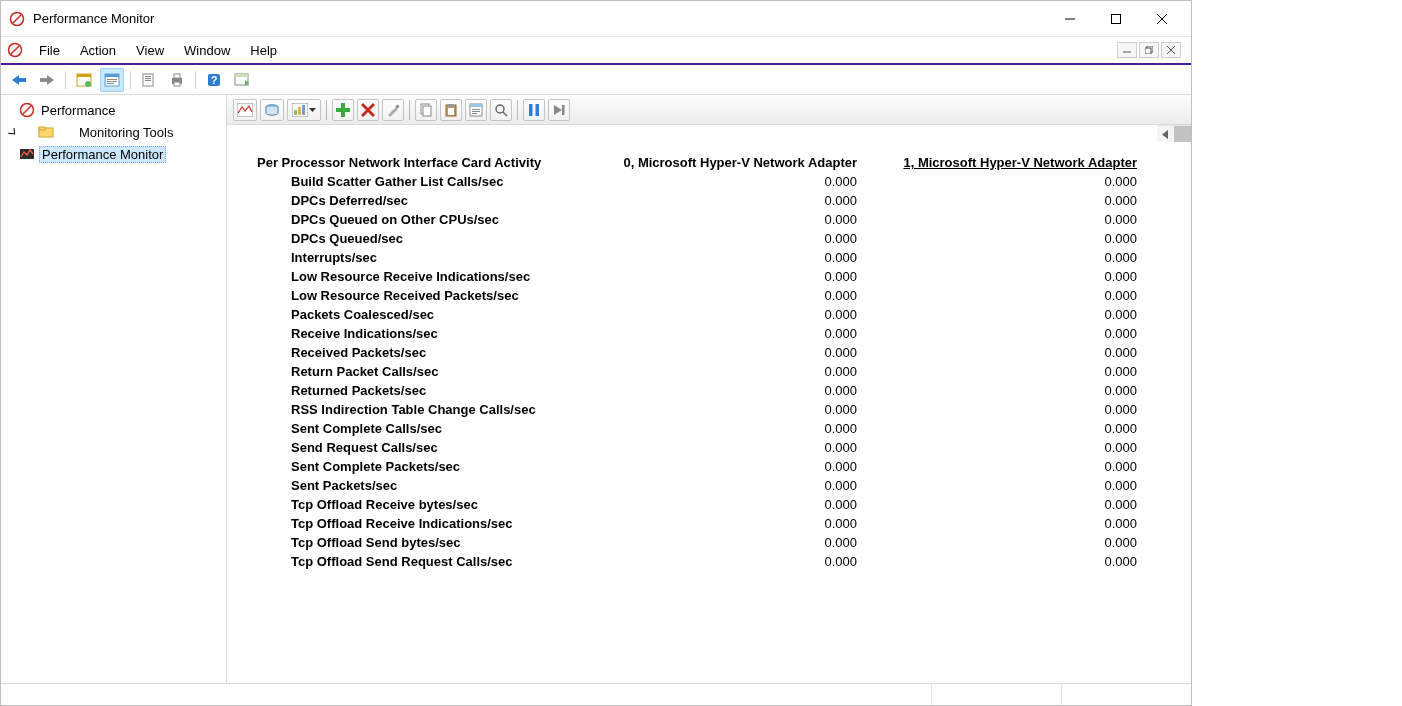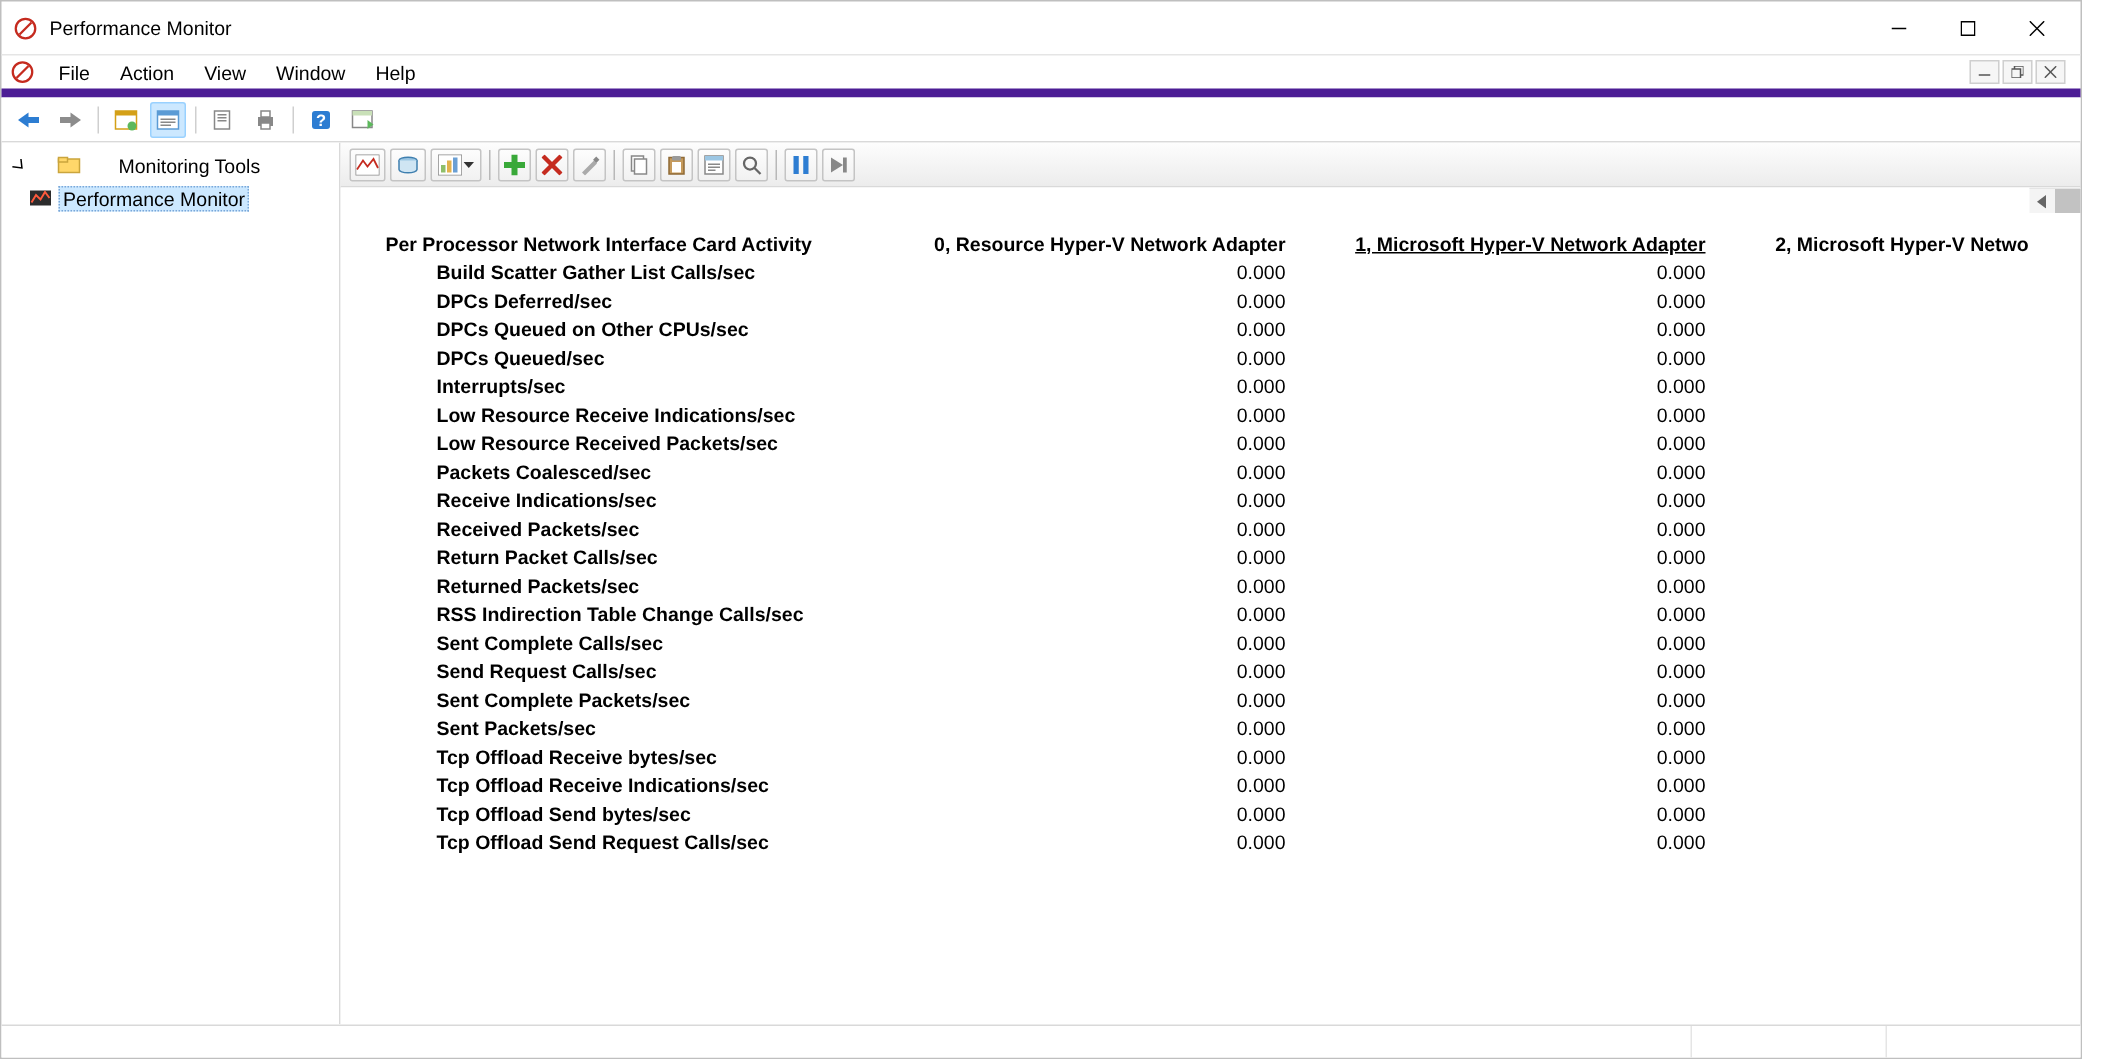--- a/index.html
+++ b/index.html
@@ -7,21 +7,21 @@
     margin: 0; padding: 0;
     font-family: "Segoe UI", Tahoma, sans-serif;
     font-size: 12px;
     color: #000;
     background: #fff;
     height: 100%;
     overflow: hidden;
   }
   .window {
     border: 1px solid #bfbfbf;
-    width: 1388px; height: 706px;
+    width: 1192px; height: 706px;
     display: flex; flex-direction: column;
     background: #fff;
   }
   
   .titlebar {
     height: 36px;
     display: flex; align-items: center;
     padding: 0 6px 0 8px;
     border-bottom: 1px solid #e5e5e5;
   }
@@ -32,21 +32,21 @@
     width: 46px; height: 30px;
     display: flex; align-items: center; justify-content: center;
     cursor: default;
   }
   .winbtn svg { display: block; }
   
   .menubar {
     height: 28px;
     display: flex; align-items: center;
     padding: 0 6px;
-    border-bottom: 6px solid #4c1d95;
+    border-bottom: 2px solid #4c1d95;
   }
   .menubar .app-icon { width: 16px; height: 16px; margin-right: 6px; }
   .menuitem {
     padding: 4px 10px;
     font-size: 13px;
     cursor: default;
   }
   .menubar .spacer { flex: 1; }
   .mdi-controls { display: flex; align-items: center; gap: 2px; margin-right: 4px;}
   .mdi-btn {
@@ -345,20 +345,30 @@
         </svg>
       </div>
   </div>
 
   <div class="body">
 
     <div class="sidebar">
       <div class="tree">
         <ul>
           <li>
+            <div class="row">
+              <span class="twisty"></span>
+              <span class="nicon">
+                  <svg viewBox="0 0 16 16" width="16" height="16">
+                    <circle cx="8" cy="8" r="6.5" fill="none" stroke="#c52b1f" stroke-width="1.5"></circle>
+                    <line x1="4" y1="12" x2="12" y2="4" stroke="#c52b1f" stroke-width="1.5"></line>
+                  </svg>
+                </span>
+              <span class="label">Performance</span>
+            </div>
             <ul>
               <li>
                 <div class="row indent-1">
                   <span class="twisty">
                       <svg width="9" height="9">
                         <polyline points="2,0 7,4 2,8" fill="none" stroke="#000" transform="rotate(45 4.5 4.5)"></polyline>
                       </svg>
                     </span>
                   <span class="nicon">
                       <svg width="16" height="16">
@@ -479,21 +489,21 @@
             </svg>
           </div>
       </div>
 
       <div class="data-area">
         <div class="data-scroll">
           <table class="perf">
             <thead>
               <tr>
                 <th style="min-width:360px;">Per Processor Network Interface Card Activity</th>
-                <th class="num" style="min-width:260px;">0, Resource Hyper-V Network Adapter</th>
+                <th class="num" style="min-width:260px;">0, Microsoft Hyper-V Network Adapter</th>
                 <th class="num" style="min-width:280px;text-decoration:underline;">1, Microsoft Hyper-V Network Adapter</th>
                 <th class="num" style="min-width:280px;">2, Microsoft Hyper-V Network Adapter</th>
               </tr>
             </thead>
             <tbody id="perf-body">
                 <tr>
                   <td class="counter">Build Scatter Gather List Calls/sec</td>
                   <td class="num">0.000</td>
                   <td class="num">0.000</td>
                   <td class="num">0.000</td>

